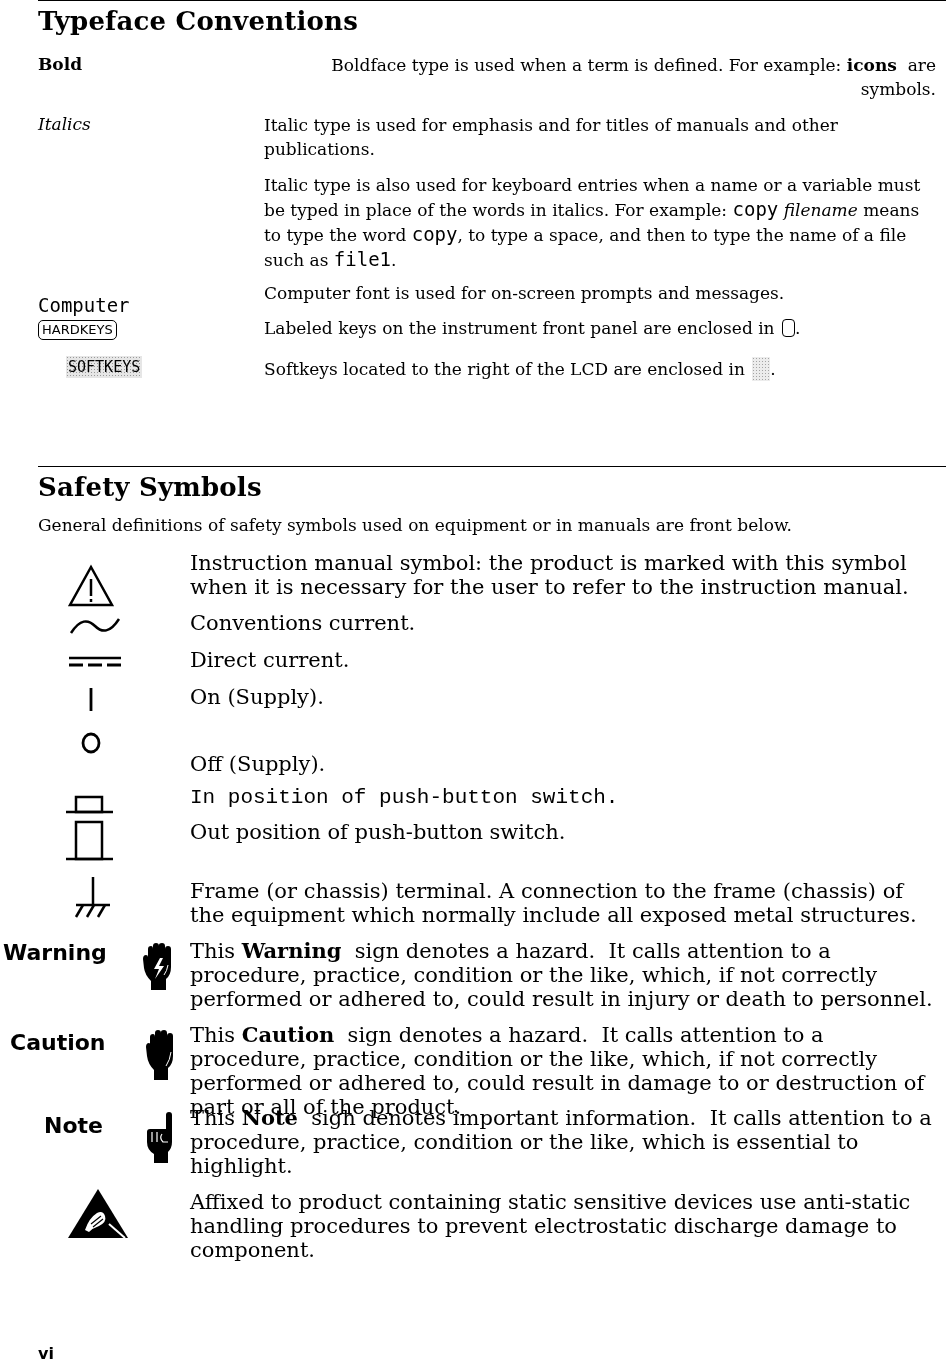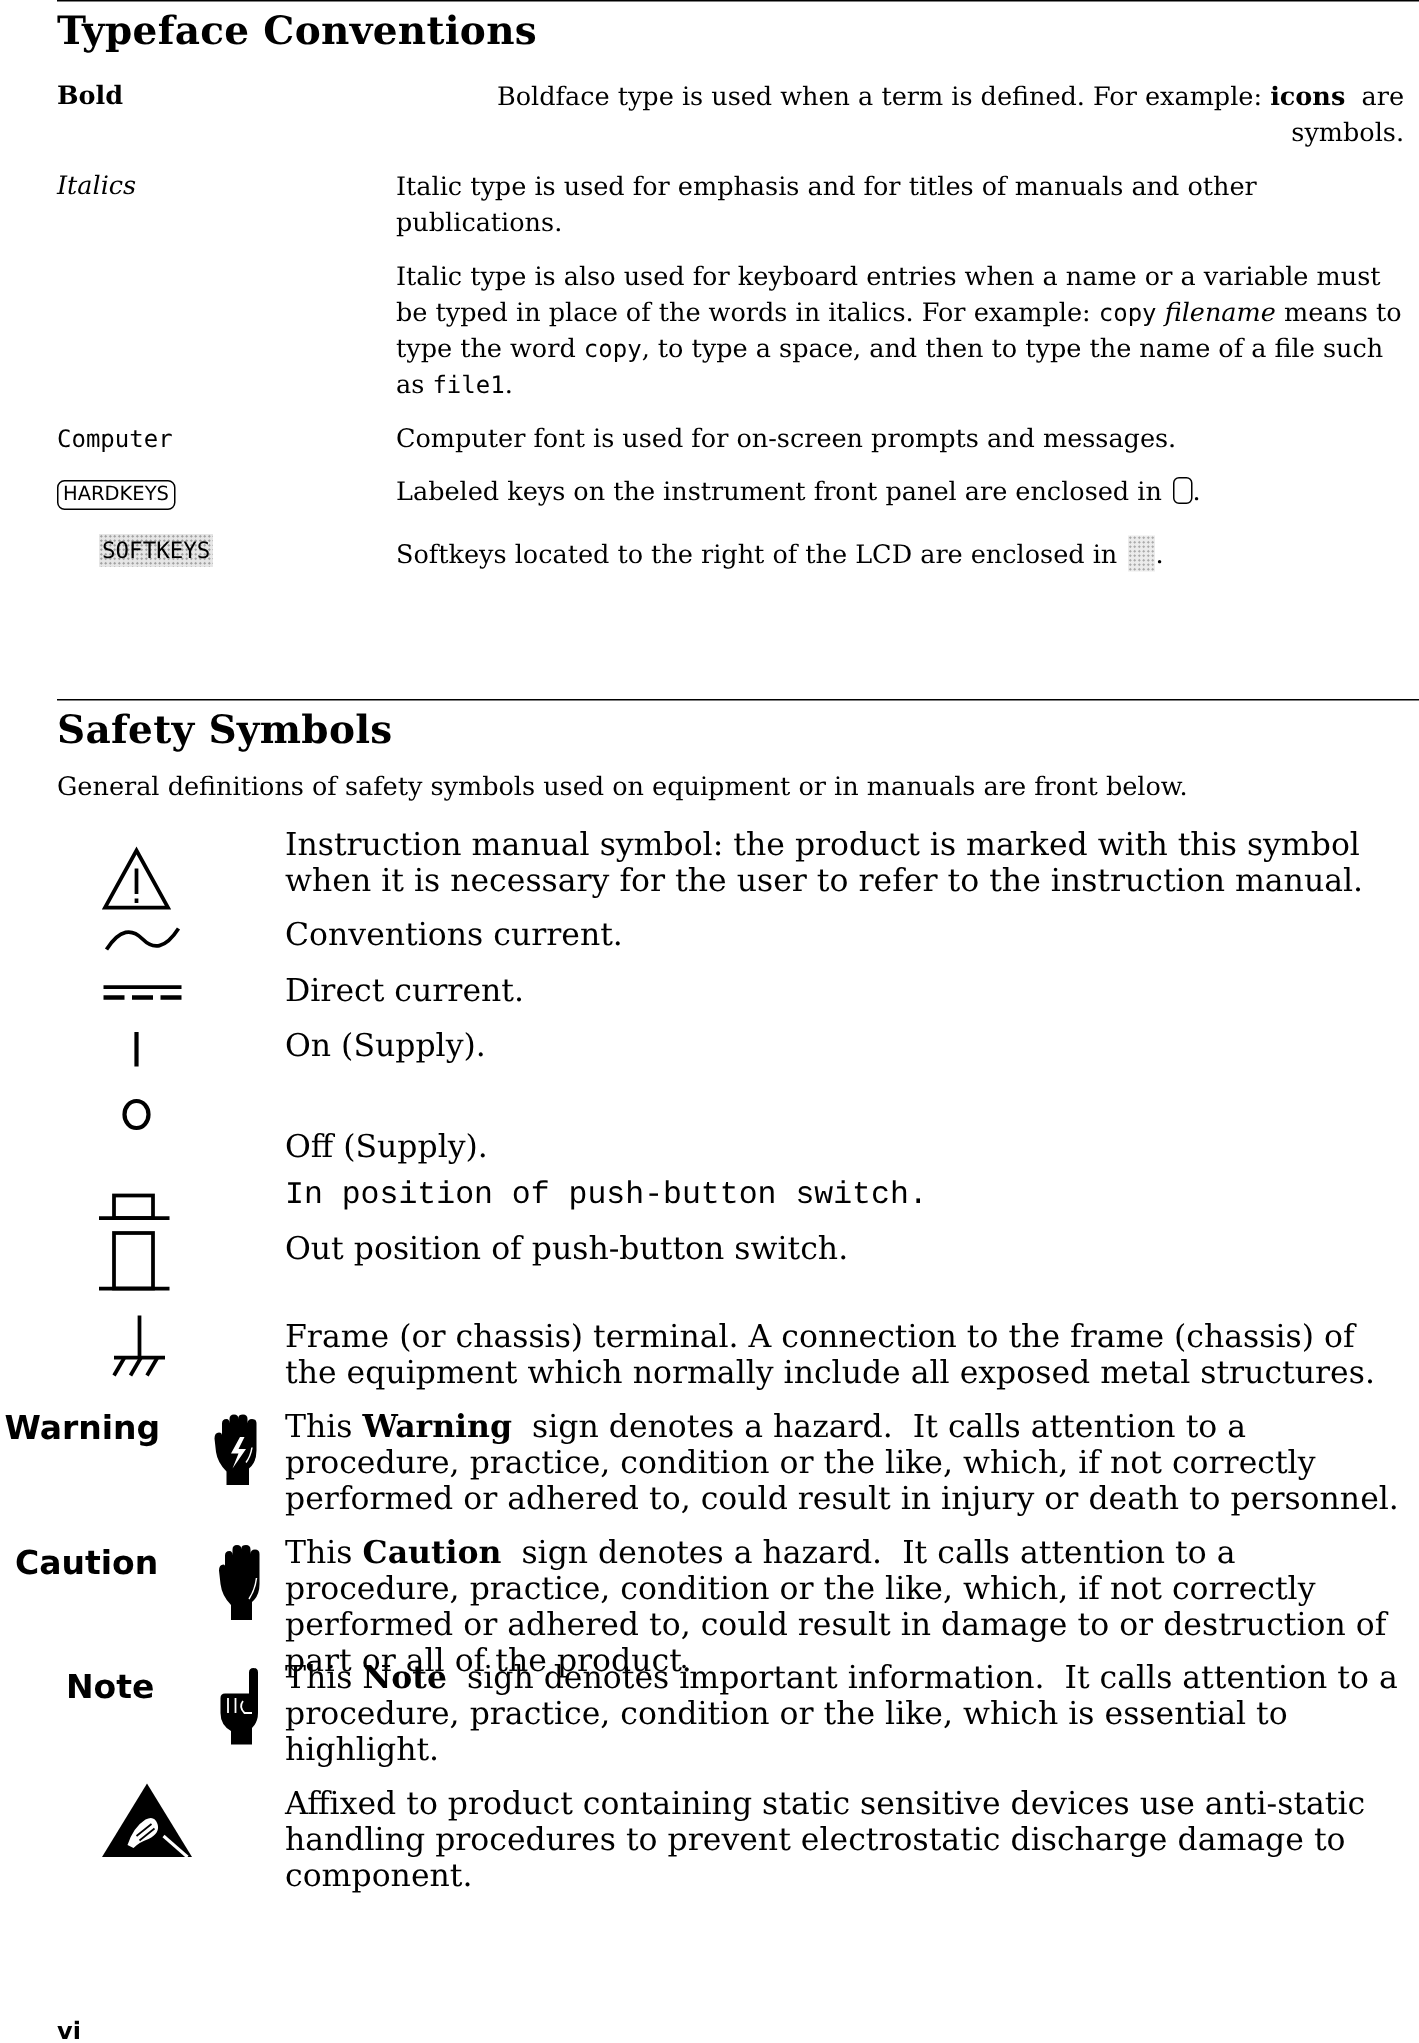--- a/index.html
+++ b/index.html
@@ -12,21 +12,21 @@
   .rule { position: absolute; left: 38px; right: 0; height: 1px; background: #000; }
   .h1 {
     position: absolute; left: 38px;
     font-family: "DejaVu Serif", serif; font-weight: bold; font-size: 26px;
     letter-spacing: 0.2px;
   }
   .abs { position: absolute; }
   .term { position: absolute; left: 38px; font-size: 17px; }
   .desc { position: absolute; left: 264px; width: 672px; line-height: 24px; font-size: 17px; }
   .sdesc { position: absolute; left: 190px; width: 752px; line-height: 24px; font-size: 21px; }
-  .mono { font-family: "DejaVu Sans Mono", "Liberation Mono", monospace; font-size: 16px; }
+  .mono { font-family: "DejaVu Sans Mono", "Liberation Mono", monospace; font-size: 19px; }
   .b { font-weight: bold; }
   .i { font-style: italic; }
   .hardkey {
     display: inline-block; font-family: "DejaVu Sans", sans-serif; font-size: 13px;
     border: 1.5px solid #000; border-radius: 5px; padding: 0 3px; line-height: 18px;
   }
   .softkey {
     display: inline-block; font-family: "DejaVu Sans Mono", monospace; font-size: 15px;
     background-color: #e6e6e6;
     background-image: radial-gradient(#9a9a9a 0.6px, transparent 0.7px);
@@ -63,21 +63,21 @@
   <span>Boldface type is used when a term is defined.  For example: </span><span class="b">icons</span><span style="white-space:pre-wrap;">  are symbols.</span>
 </div>
 
 <div class="term i" style="top:114px;">Italics</div>
 <div class="desc" style="top:113px;">Italic type is used for emphasis and for titles of manuals and other publications.</div>
 <div class="desc" style="top:173px;">
   <span>Italic type is also used for keyboard entries when a name or a variable must be typed in place of the words in italics.  For example: </span><span class="mono">copy</span>
   <span class="i">filename</span><span> means to type the word </span><span class="mono">copy</span><span>, to type a space, and then to type the name of a file such as </span><span class="mono">file1</span><span>.</span>
 </div>
 
-<div class="term mono" style="top:283px;">Computer</div>
+<div class="term mono" style="top:294px;">Computer</div>
 <div class="desc" style="top:281px;">Computer font is used for on-screen prompts and messages.</div>
 
 <div class="term" style="top:318px;">
   <span class="hardkey">HARDKEYS</span>
 </div>
 <div class="desc" style="top:316px;">
   <span>Labeled keys on the instrument front panel are enclosed in</span>
   <span class="inline-hard"></span><span>.</span>
 </div>
 

